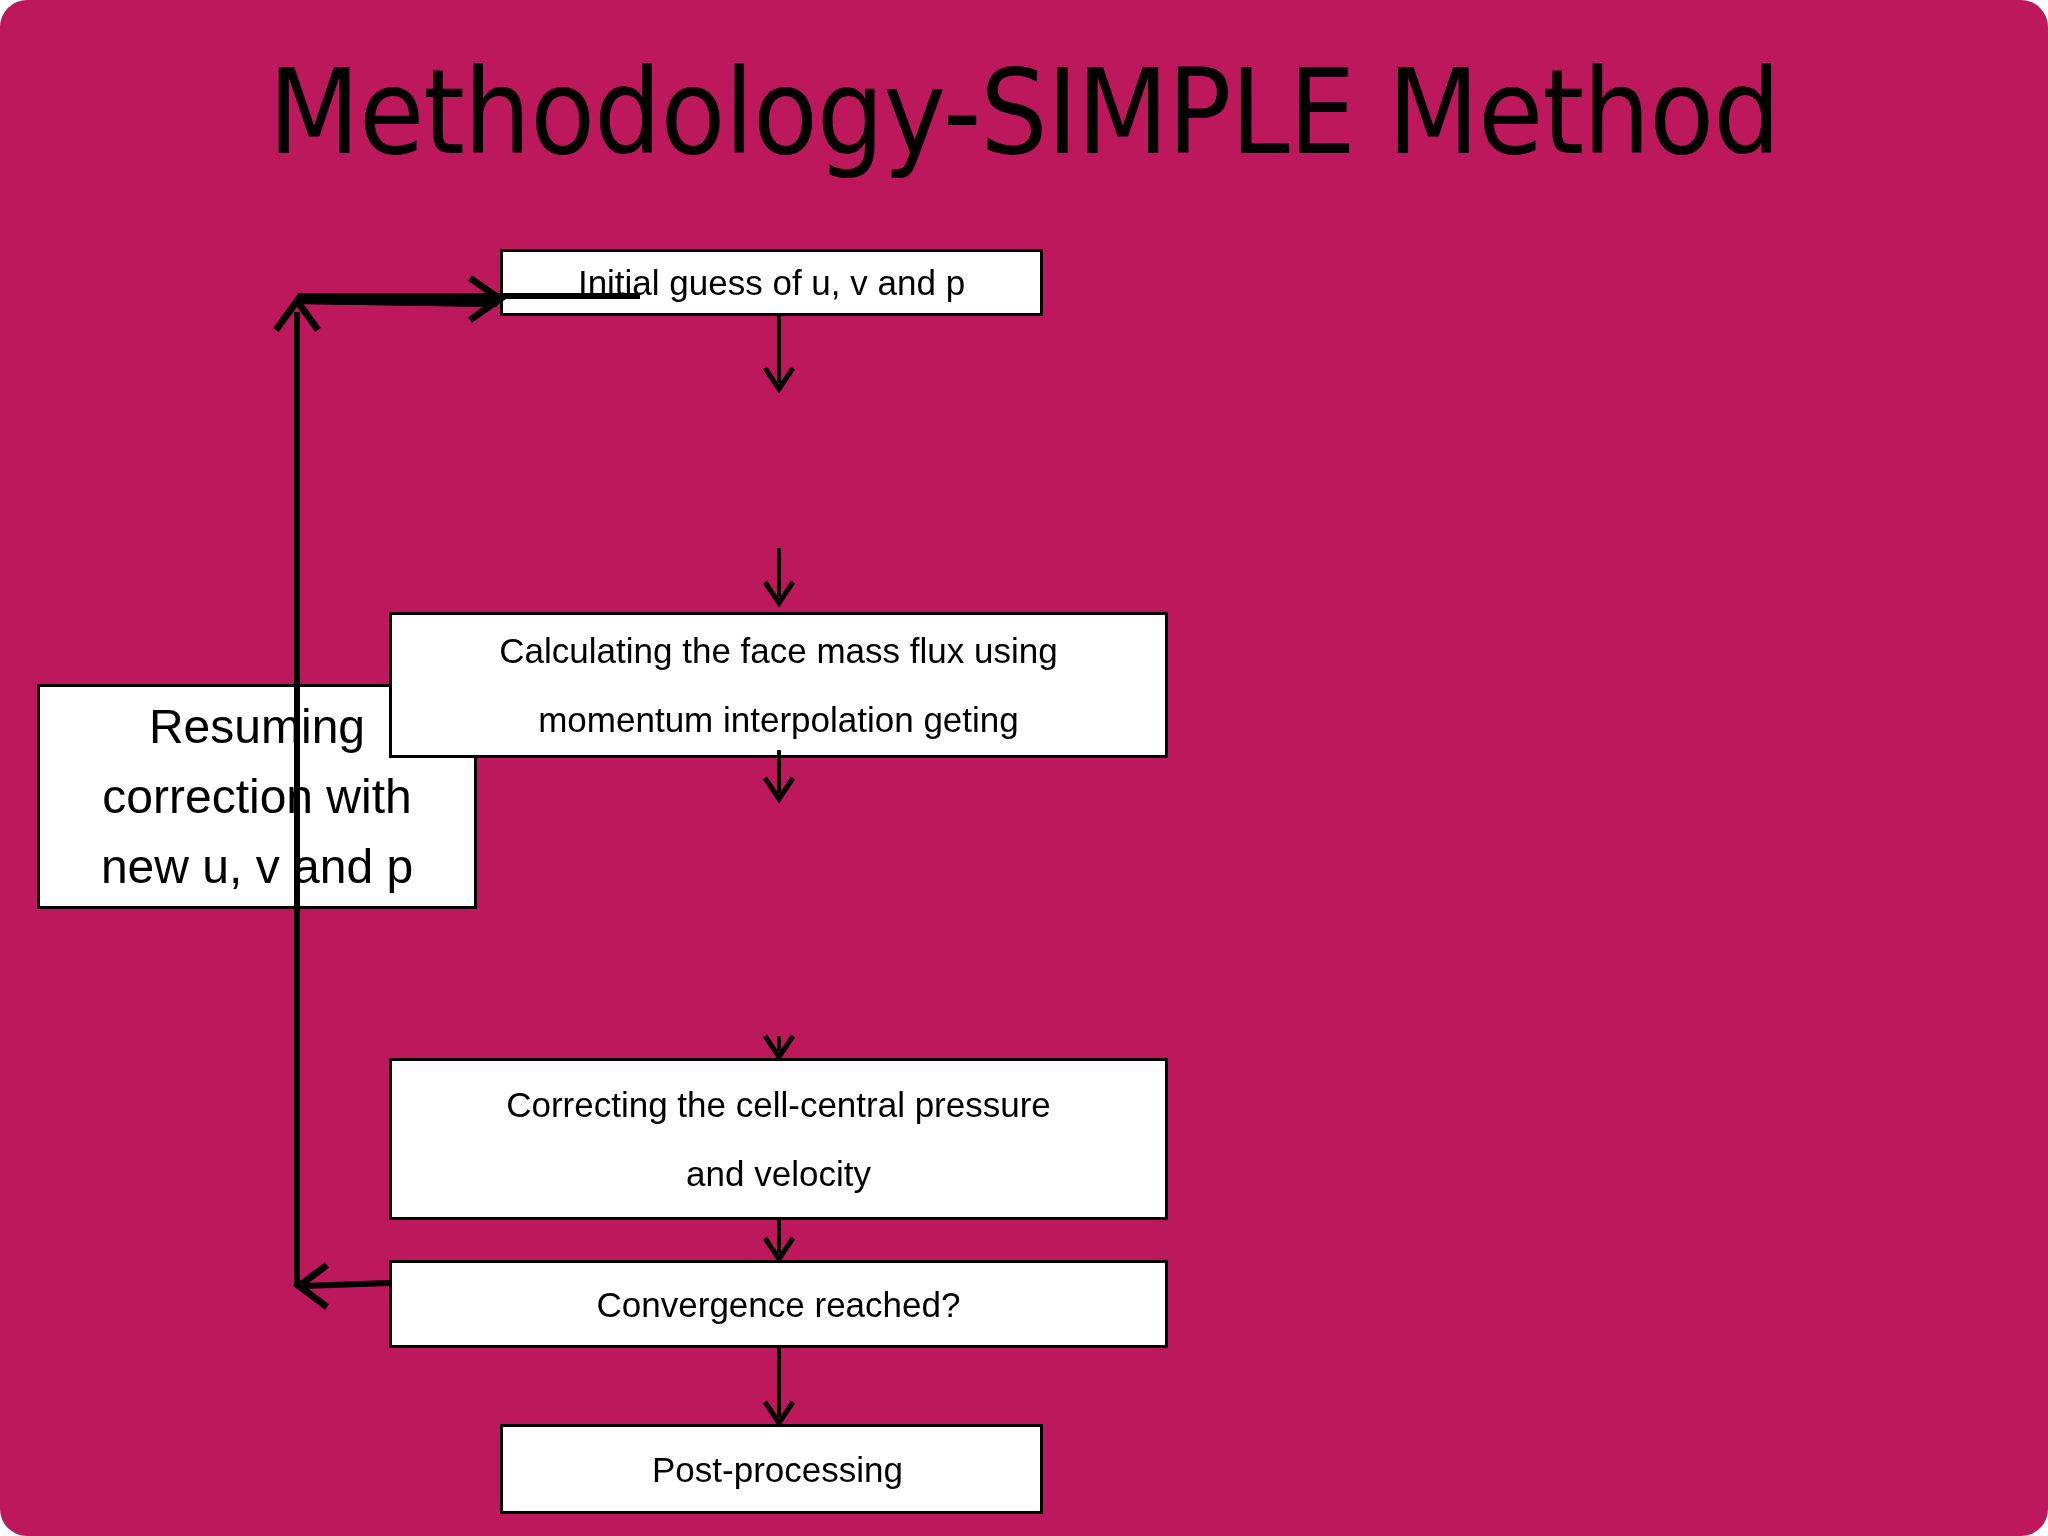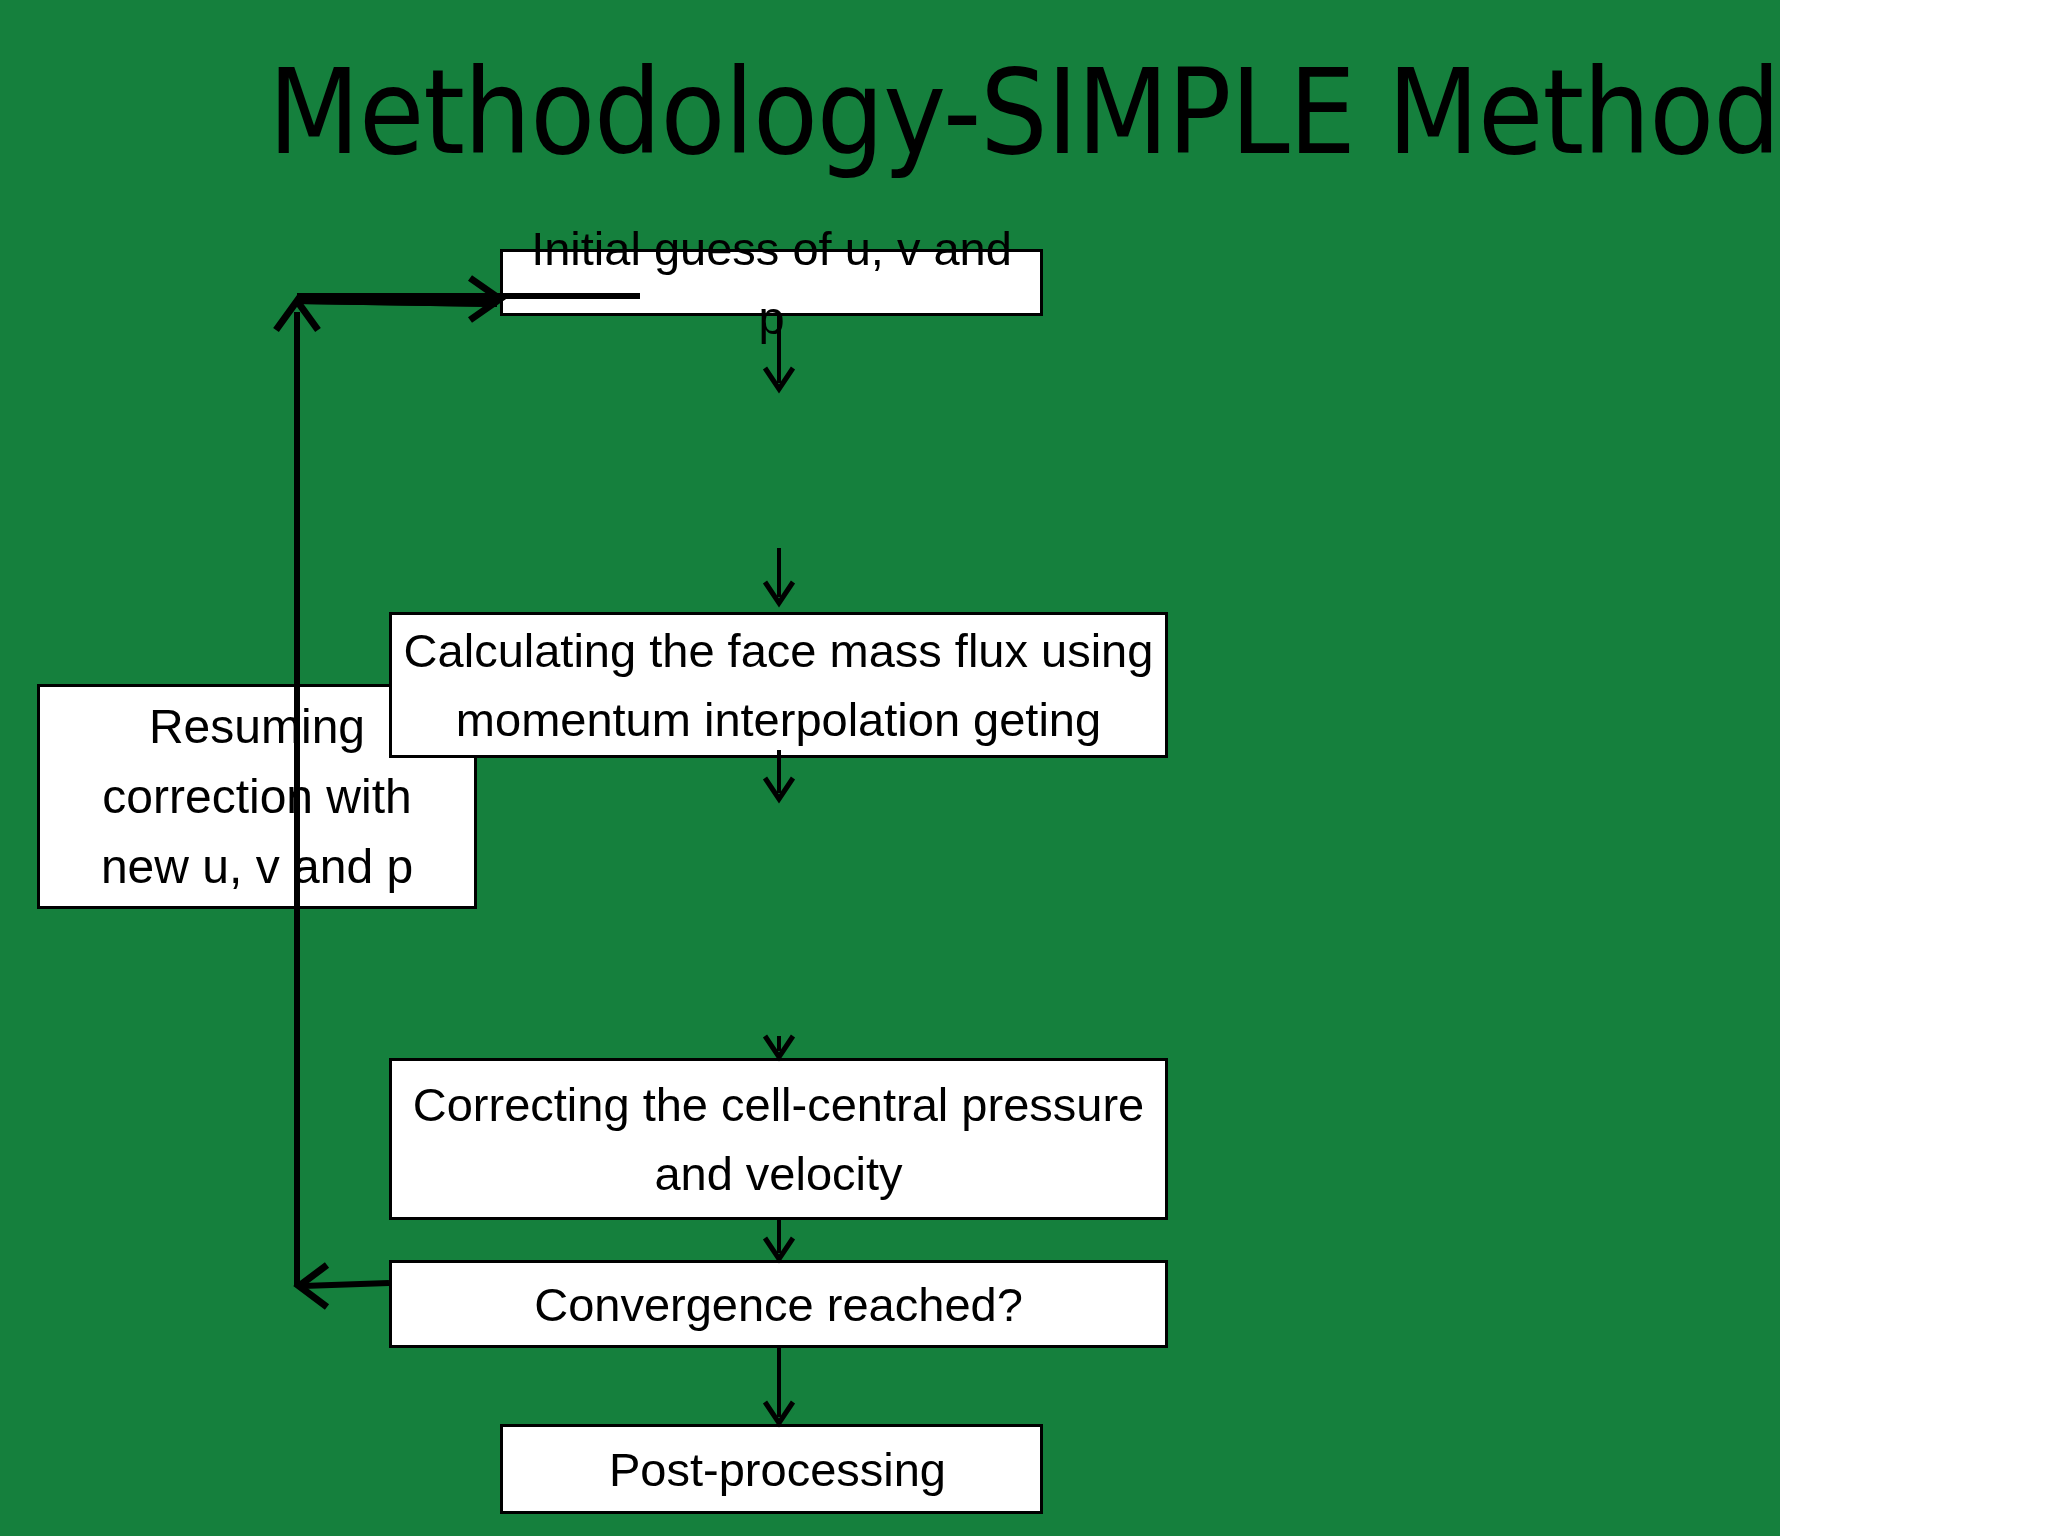--- a/index.html
+++ b/index.html
@@ -12,23 +12,24 @@
     height: 1536px;
     position: relative;
     font-family: "Liberation Sans", sans-serif;
     color: #000000;
     overflow: hidden;
   }
 
   #slide {
     position: absolute;
     left: 0; top: 0;
-    width: 1780px;
+    width: 2048px;
     height: 1536px;
-    background: #15803d;
+    background: #be185d;
+    border-radius: 27px;
   }
 
   
   #title {
     position: absolute;
     left: 0;
     top: 52px;
     width: 2048px;
     text-align: center;
     font-size: 118px;
@@ -43,21 +44,21 @@
   
   .fbox {
     position: absolute;
     box-sizing: border-box;
     background: #ffffff;
     border: 3px solid #000000;
     display: flex;
     align-items: center;
     justify-content: center;
     text-align: center;
-    font-size: 47px;
+    font-size: 35px;
     line-height: 69px;
     font-family: "Liberation Sans", sans-serif;
     font-weight: 400;
     padding: 0 10px;
     z-index: 3;
   }
   .fbox .txt { display: block; width: 100%; }
 
   #box-initial      { left: 500px;  top: 249px;  width: 543px; height: 67px; }
   #box-momentum     { left: 389px;  top: 390px;  width: 779px; height: 158px; }

